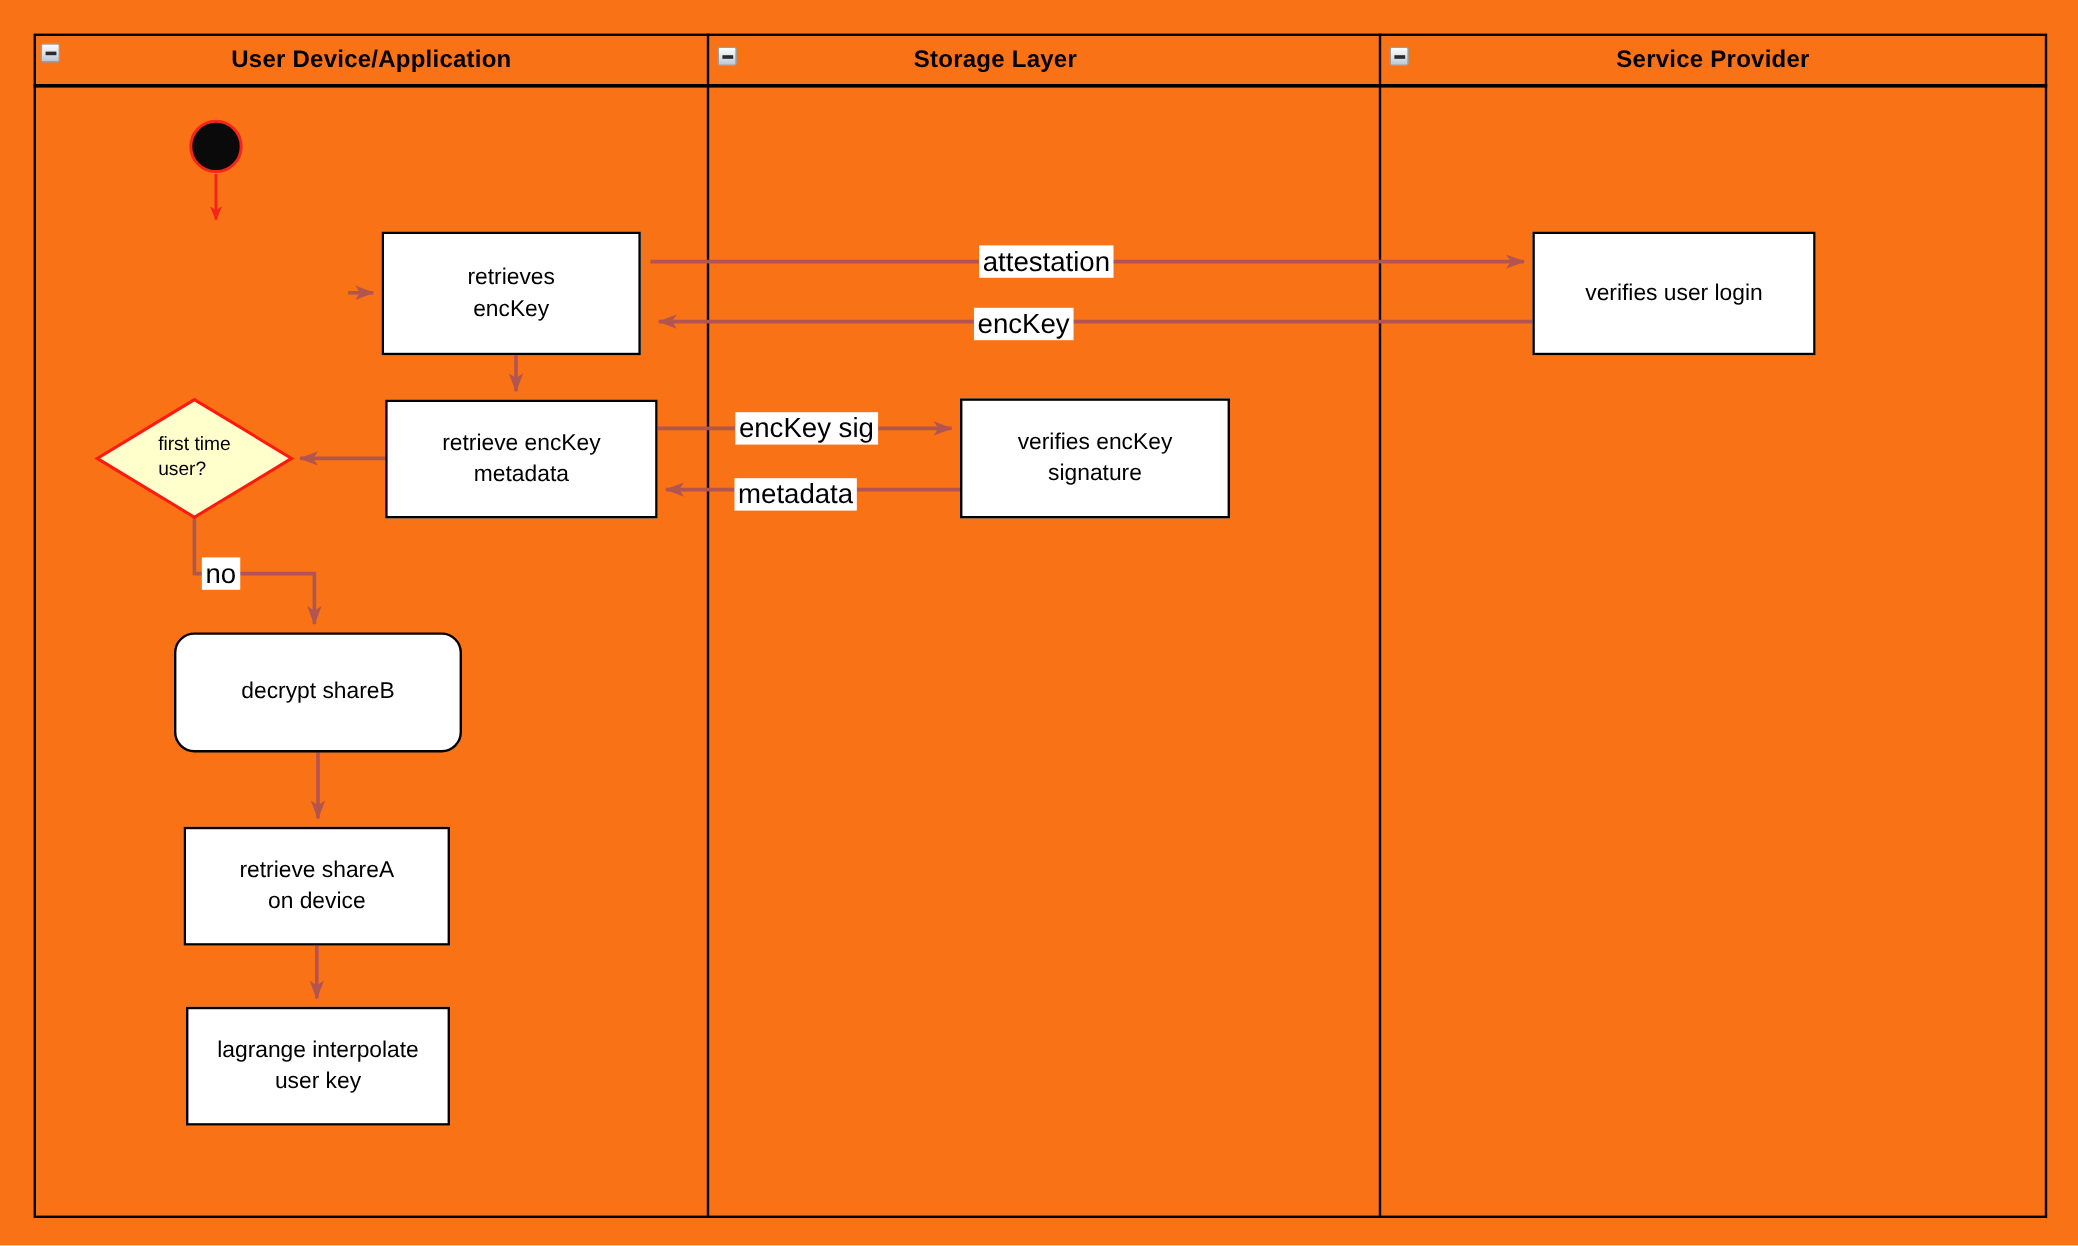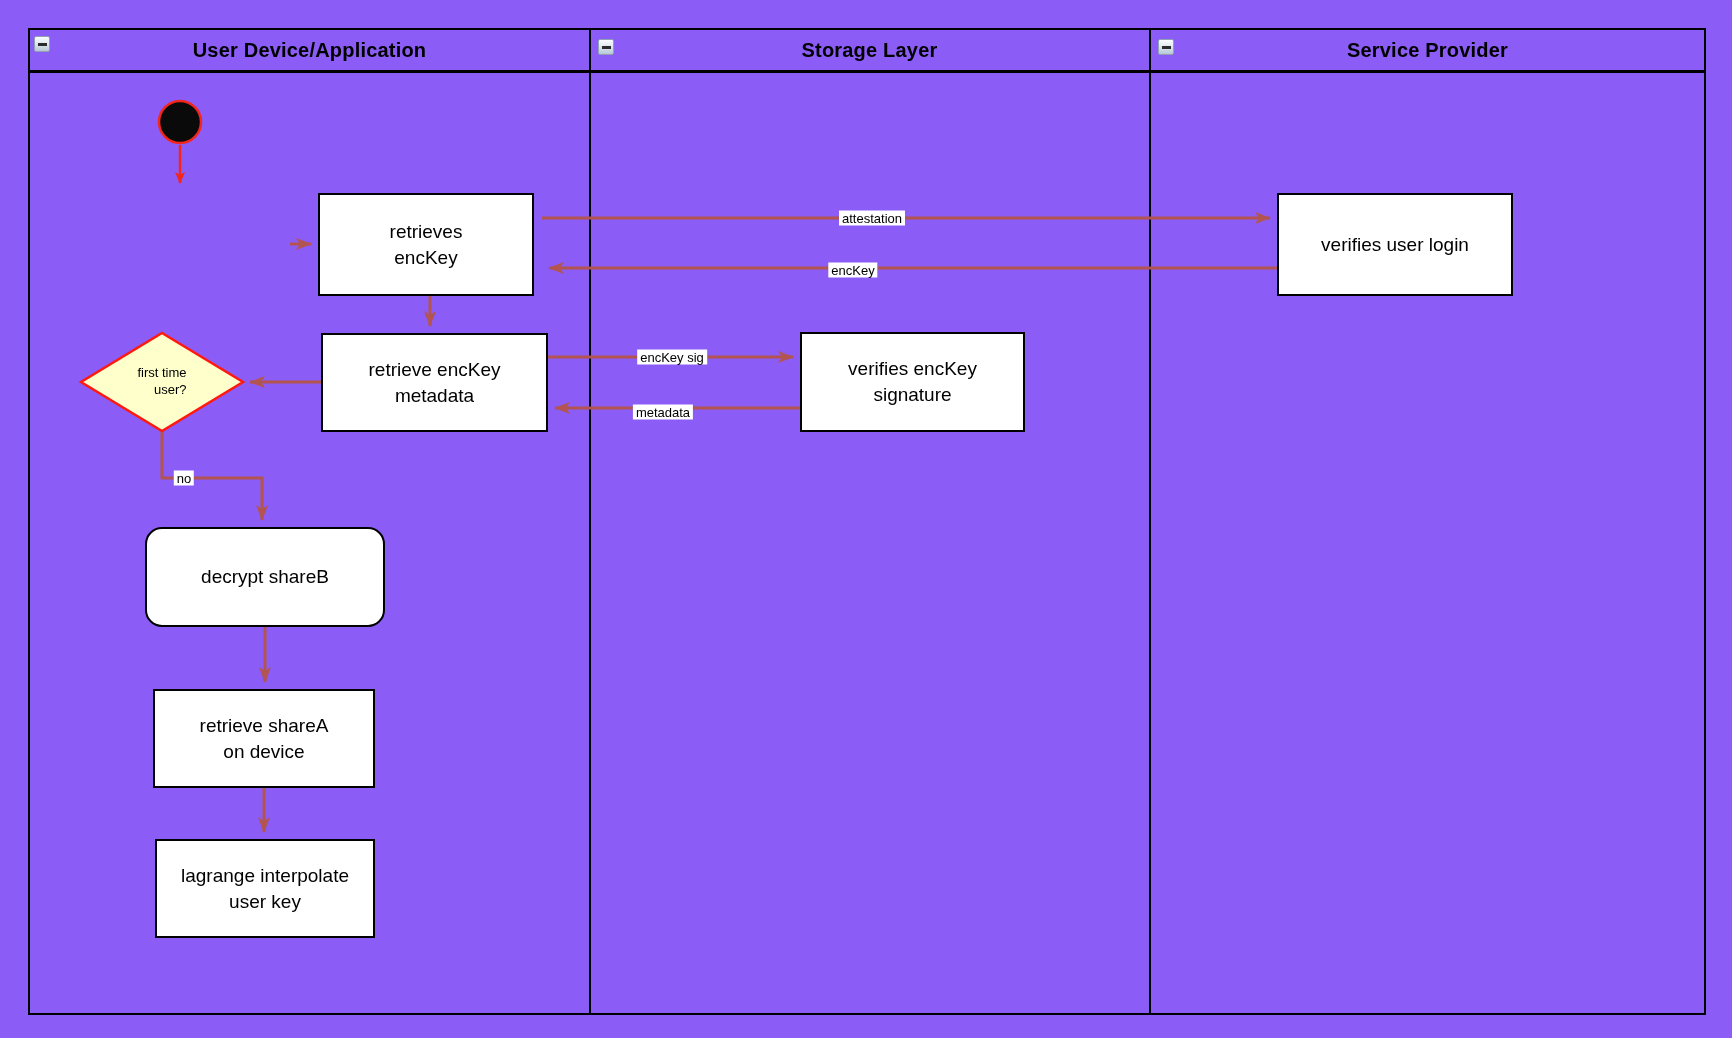--- a/index.html
+++ b/index.html
@@ -1,17 +1,17 @@
 <!DOCTYPE html>
 <html style="--edge-color: #b25551; --accent-red: #f3261b; --diamond-fill: #ffffcc; --diamond-border: #ff190f; --lane-border: #000000;"><head>
 <meta charset="utf-8">
 <style>
   html,body{margin:0;padding:0;background:#ffffff;}
   #canvas{
-    position:relative;width:1732px;height:1038px;background:#8b5cf6;
+    position:relative;width:1732px;height:1038px;background:#f97316;
     font-family:"Liberation Sans","DejaVu Sans",sans-serif;color:#000;
     overflow:hidden;
   }
   
   .frame{position:absolute;left:28px;top:28px;width:1678px;height:987px;
     border:2px solid var(--lane-border,#000);box-sizing:border-box;background:transparent;}
   .lane-divider{position:absolute;top:28px;height:987px;width:2px;background:var(--lane-border,#000);}
   .header-rule{position:absolute;left:28px;top:70px;width:1678px;height:3px;background:var(--lane-border,#000);}
   .lane-title{position:absolute;top:30px;height:41px;display:flex;align-items:center;justify-content:center;
     font-weight:bold;font-size:20px;letter-spacing:0.2px;}
@@ -20,42 +20,42 @@
     background:linear-gradient(180deg,#fbfdfe 0%,#dfe8f0 45%,#b9c7d6 100%);
     display:flex;align-items:center;justify-content:center;cursor:pointer;padding:0;}
   .collapse-btn .minus-bar{width:9px;height:3px;background:#2b2b2b;}
   
   .node{position:absolute;box-sizing:border-box;border:2px solid #000;background:#fff;
     display:flex;align-items:center;justify-content:center;text-align:center;
     font-size:19px;line-height:1.35;}
   .node-label{white-space:pre-line;}
   
   .edge-label{position:absolute;transform:translate(-50%,-50%);background:#fff;
-    padding:0 3px;font-size:13px;white-space:nowrap;}
+    padding:0 3px;font-size:23px;white-space:nowrap;}
   
   svg.overlay{position:absolute;left:0;top:0;pointer-events:none;}
   .edge{stroke:var(--edge-color,#b25551);stroke-width:3;fill:none;}
   .edge-red{stroke:var(--accent-red,#f3261b);stroke-width:2.5;fill:none;}
   .mh{fill:var(--edge-color,#b25551);}
   .mh-red{fill:var(--accent-red,#f3261b);}
   .diamond{fill:var(--diamond-fill,#ffffcc);stroke:var(--diamond-border,#ff190f);stroke-width:2.5;}
   .start-dot{fill:#0a0a0a;stroke:var(--accent-red,#f3261b);stroke-width:2.5;}
 </style>
 </head>
 <body>
 
 <div id="canvas">
 
   <div class="frame"></div>
   <div class="lane-divider" style="left:589px;"></div>
   <div class="lane-divider" style="left:1149px;"></div>
   <div class="header-rule"></div>
 
   <div class="lane-title" style="left:30px;width:559px;">User Device/Application</div>
-  <div class="lane-title" style="left:591px;width:477px;padding-left:40px;">Storage Layer</div>
+  <div class="lane-title" style="left:591px;width:477px;">Storage Layer</div>
   <div class="lane-title" style="left:1151px;width:553px;">Service Provider</div>
 
   <button class="collapse-btn" style="left:34px;top:36px;">
     <span class="minus-bar"></span>
   </button>
   <button class="collapse-btn" style="left:598px;top:39px;">
     <span class="minus-bar"></span>
   </button>
   <button class="collapse-btn" style="left:1158px;top:39px;">
     <span class="minus-bar"></span>
@@ -108,21 +108,21 @@
   </div>
   <div class="node" style="left:153px;top:689px;width:222px;height:99px;">
     <span class="node-label">retrieve shareA
 on device</span>
   </div>
   <div class="node" style="left:155px;top:839px;width:220px;height:99px;">
     <span class="node-label">lagrange interpolate
 user key</span>
   </div>
 
-  <div class="edge-label" style="left:162px;top:382px;background:transparent;font-size:13px;line-height:1.3;text-align:right;white-space:pre-line;">first time
+  <div class="edge-label" style="left:162px;top:382px;background:transparent;font-size:16px;line-height:1.3;text-align:left;white-space:pre-line;">first time
 user?</div>
 
   <div class="edge-label" style="left:872px;top:218px;">attestation</div>
   <div class="edge-label" style="left:853px;top:270px;">encKey</div>
   <div class="edge-label" style="left:672px;top:357px;">encKey sig</div>
   <div class="edge-label" style="left:663px;top:412px;">metadata</div>
   <div class="edge-label" style="left:184px;top:478px;">no</div>
 
 </div>
 

